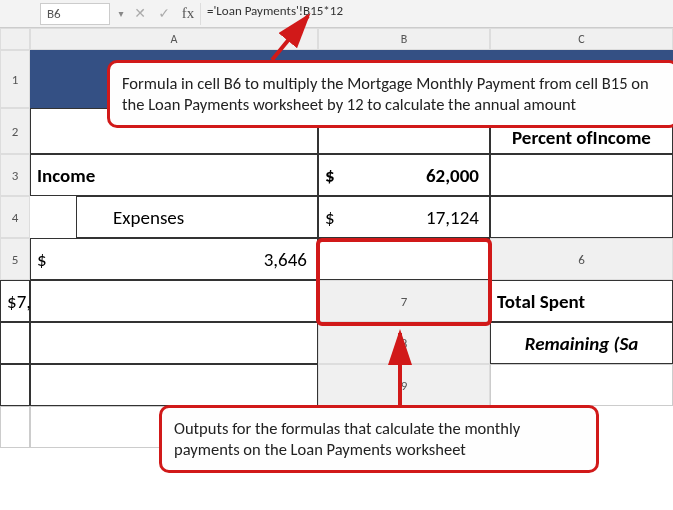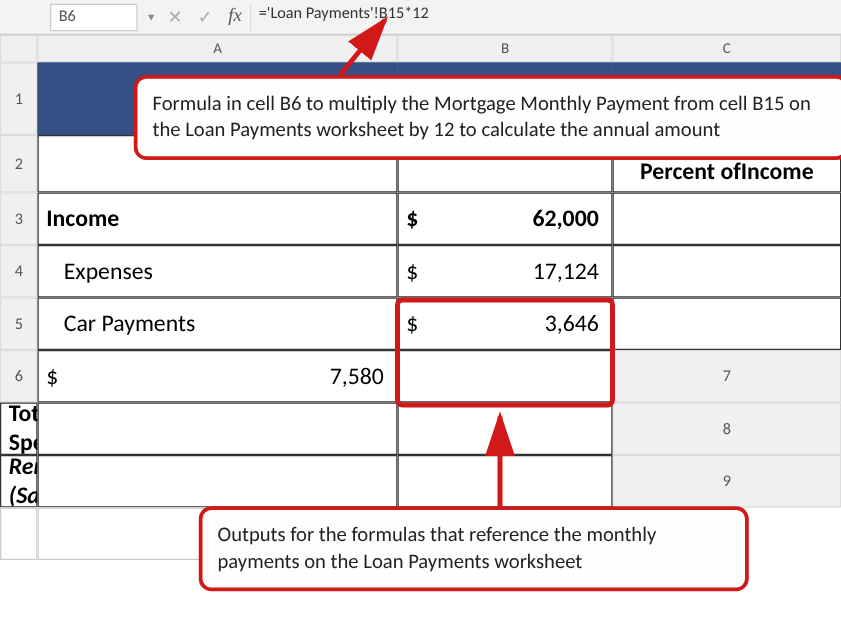--- a/index.html
+++ b/index.html
@@ -37,21 +37,20 @@
     color: #888;
     font-size: 10px;
   }
   .fb-btn {
     width: 24px;
     text-align: center;
     color: #aaa;
     font-size: 14px;
   }
   .fb-btn.fx {
-    font-style: italic;
     color: #555;
     font-family: serif;
     font-size: 15px;
   }
   .formula-input {
     flex: 1;
     padding: 0 6px;
     color: #333;
     border-left: 1px solid #ddd;
     height: 22px;
@@ -88,21 +87,21 @@
     border: 1px solid #333;
     padding: 4px 6px;
     font-size: 19px;
     display: flex;
     align-items: center;
     background: #fff;
     position: relative;
   }
   .celltext { width: 100%; }
   .bold { font-weight: bold; }
-  .indent { padding-left: 20px; }
+  .indent { padding-left: 36px; margin-left: 46px; }
   .money {
     display: flex;
     justify-content: space-between;
     width: 100%;
     padding-right: 4px;
   }
   .money .sym { }
   .money .val { text-align: right; }
   .ital { font-style: italic; text-align: center; }
   .highlight-box {
@@ -182,23 +181,20 @@
     </div>
   <div class="cell">
       <span class="money">
         <span class="sym">$</span>
         <span class="val">17,124</span>
       </span>
     </div>
   <div class="cell"></div>
 
   <div class="row-hdr">5</div>
-  <div class="cell indent">
-      <span class="celltext">Car Payments</span>
-    </div>
   <div class="cell">
       <span class="money">
         <span class="sym">$</span>
         <span class="val">3,646</span>
       </span>
     </div>
   <div class="cell"></div>
 
   <div class="row-hdr">6</div>
   <div class="cell">
@@ -238,21 +234,21 @@
 <svg class="arrow" style="left:260px; top:8px; width:70px; height:55px;" viewBox="0 0 70 55">
   <defs>
       <marker id="ah1" markerWidth="10" markerHeight="10" refX="8" refY="3" orient="auto">
     <path d="M0,0 L9,3 L0,6 Z" fill="#d11919"></path>
       </marker>
     </defs>
   <path d="M12,52 L48,8" stroke="#d11919" stroke-width="4" fill="none" marker-end="url(#ah1)"></path>
 </svg>
 
 <div class="callout" style="left:159px; top:405px; width:440px;">
-  <span>Outputs for the formulas that reference the monthly payments on the Loan Payments worksheet</span>
+  <span>Outputs for the formulas that calculate the monthly payments on the Loan Payments worksheet</span>
 </div>
 
 <svg class="arrow" style="left:380px; top:325px; width:40px; height:82px;" viewBox="0 0 40 82">
   <defs>
       <marker id="ah2" markerWidth="10" markerHeight="10" refX="8" refY="3" orient="auto">
     <path d="M0,0 L9,3 L0,6 Z" fill="#d11919"></path>
       </marker>
     </defs>
   <path d="M20,80 L20,8" stroke="#d11919" stroke-width="4" fill="none" marker-end="url(#ah2)"></path>
 </svg>

